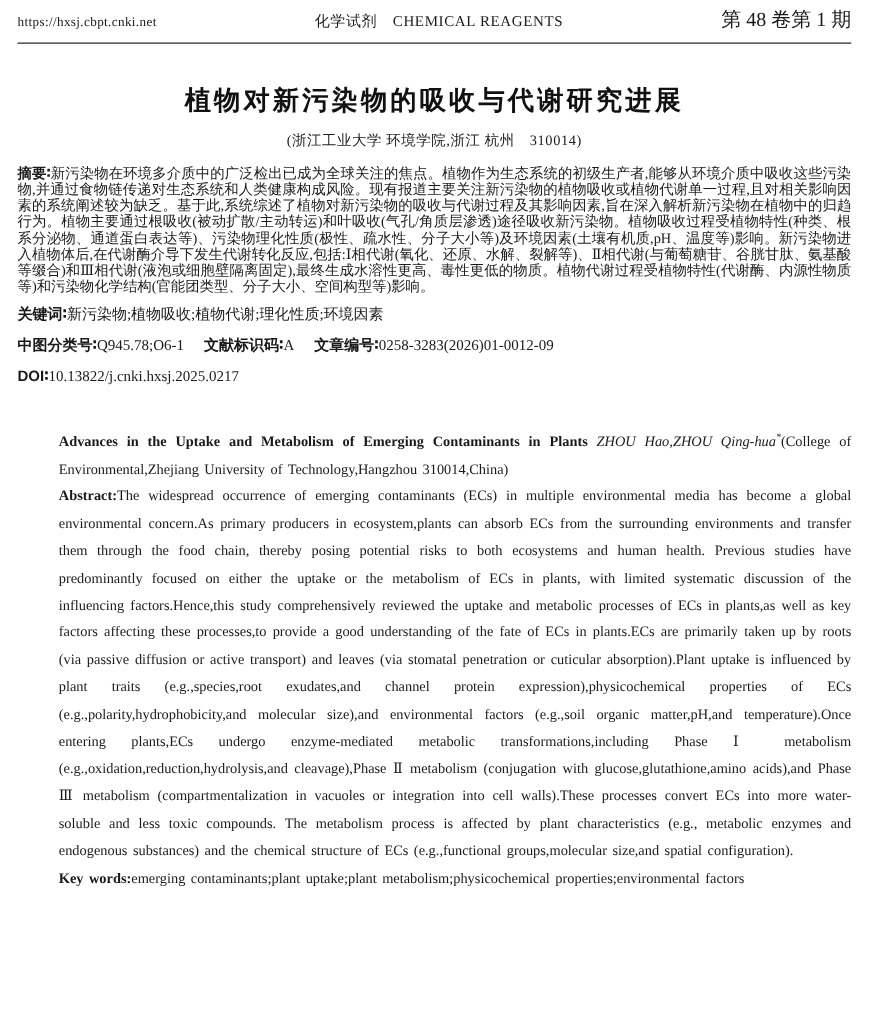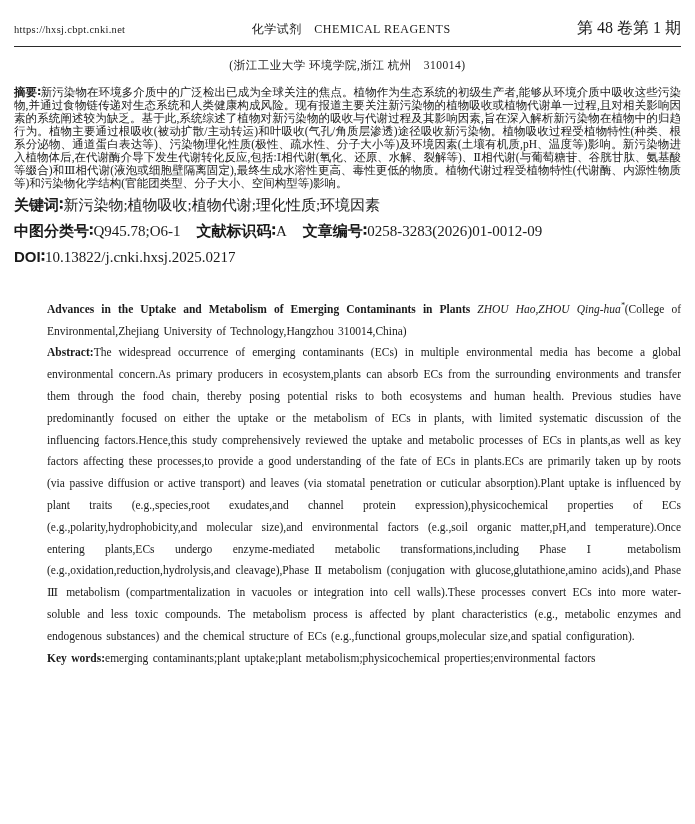--- a/index.html
+++ b/index.html
@@ -8,21 +8,21 @@
     font-family:"Liberation Serif","DejaVu Serif",serif;
     -webkit-font-smoothing:antialiased;
   }
   .page{
     position:relative;width:695px;height:824px;box-sizing:border-box;
     padding:0 14px;overflow:hidden;background:#ffffff;
   }
   
   .running-head{
     display:flex;justify-content:space-between;align-items:baseline;
-    padding-top:18px;padding-bottom:7px;border-bottom:1px solid #2a2a2a;
+    padding-top:6px;padding-bottom:7px;border-bottom:1px solid #2a2a2a;
     font-size:10.5px;
   }
   .running-head .url{letter-spacing:0.3px;}
   .running-head .journal{font-size:12px;letter-spacing:0.5px;}
   .running-head .issue{font-size:16px;}
   
   .cn-title{
     margin-top:31px;text-align:center;
     font-family:"Liberation Sans","DejaVu Sans",sans-serif;
     font-weight:bold;font-size:21px;letter-spacing:2.5px;color:#111;
@@ -33,41 +33,42 @@
   .authors-cn sup,.en-authors sup{font-size:8px;vertical-align:super;}
   .affiliation-cn{
     margin-top:11px;text-align:center;font-size:11.5px;letter-spacing:0.5px;
   }
   
   .zh-block{margin-top:13px;font-size:11.5px;line-height:13px;text-align:justify;}
   .zh-label{
     font-family:"Liberation Sans","DejaVu Sans",sans-serif;
     font-weight:bold;font-style:normal;
   }
-  .kw-line,.meta-line,.doi-line{margin-top:3.6px;font-size:15px;line-height:21.4px;}
+  .kw-line,.meta-line,.doi-line{margin-top:3.6px;font-size:12px;line-height:21.4px;}
   .meta-line{display:flex;gap:16px;}
   .meta-item{white-space:nowrap;}
   
   .en-block{margin-top:27px;font-size:11.5px;line-height:21.8px;text-align:justify;word-spacing:1.5px;margin-left:33px;}
   .en-title{font-weight:bold;}
   .en-authors{font-style:italic;}
   .en-para{margin:0;}
   .en-label{font-weight:bold;}
 </style>
 </head>
 <body>
 
 <div class="page">
 
   <div class="running-head">
     <span class="url">https://hxsj.cbpt.cnki.net</span>
     <span class="journal">化学试剂　CHEMICAL REAGENTS</span>
     <span class="issue">第 48 卷第 1 期</span>
   </div>
 
+  <h1 class="cn-title" style="margin-bottom:0;">植物对新污染物的吸收与代谢研究进展</h1>
 
 
   <div class="affiliation-cn">(浙江工业大学 环境学院,浙江 杭州　310014)</div>
 
   <div class="zh-block">
     <span class="zh-label">摘要∶</span><span>新污染物在环境多介质中的广泛检出已成为全球关注的焦点。植物作为生态系统的初级生产者,能够从环境介质中吸收这些污染物,并通过食物链传递对生态系统和人类健康构成风险。现有报道主要关注新污染物的植物吸收或植物代谢单一过程,且对相关影响因素的系统阐述较为缺乏。基于此,系统综述了植物对新污染物的吸收与代谢过程及其影响因素,旨在深入解析新污染物在植物中的归趋行为。植物主要通过根吸收(被动扩散/主动转运)和叶吸收(气孔/角质层渗透)途径吸收新污染物。植物吸收过程受植物特性(种类、根系分泌物、通道蛋白表达等)、污染物理化性质(极性、疏水性、分子大小等)及环境因素(土壤有机质,pH、温度等)影响。新污染物进入植物体后,在代谢酶介导下发生代谢转化反应,包括:Ⅰ相代谢(氧化、还原、水解、裂解等)、Ⅱ相代谢(与葡萄糖苷、谷胱甘肽、氨基酸等缀合)和Ⅲ相代谢(液泡或细胞壁隔离固定),最终生成水溶性更高、毒性更低的物质。植物代谢过程受植物特性(代谢酶、内源性物质等)和污染物化学结构(官能团类型、分子大小、空间构型等)影响。</span>
   </div>
 
   <div class="kw-line">
     <span class="zh-label">关键词∶</span><span>新污染物;植物吸收;植物代谢;理化性质;环境因素</span>

